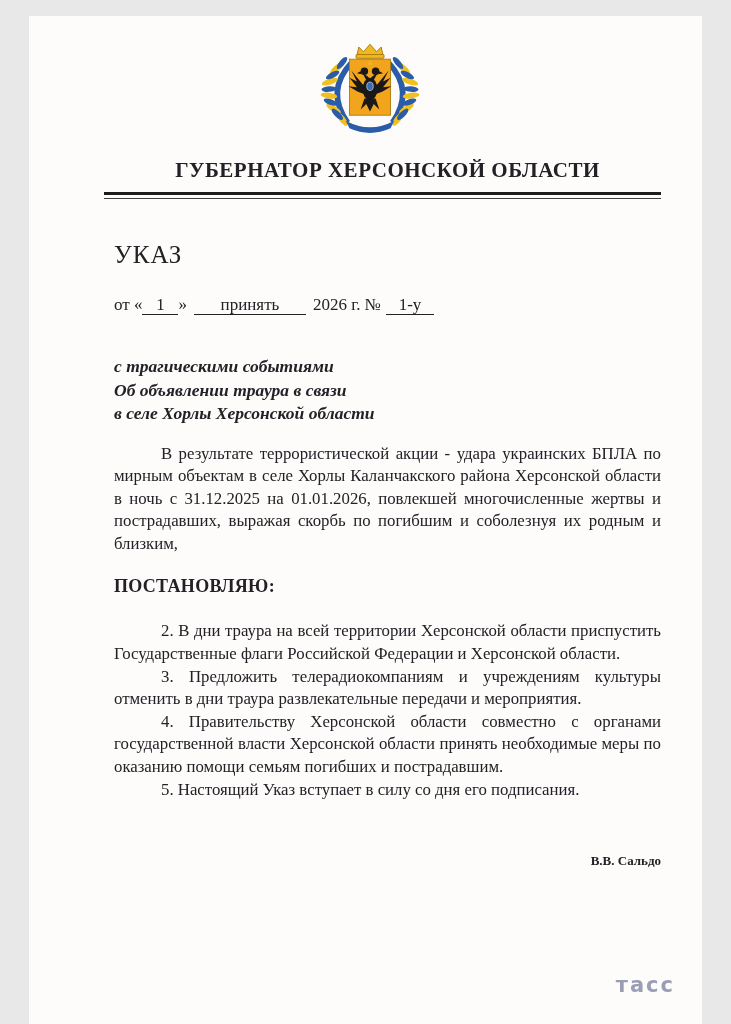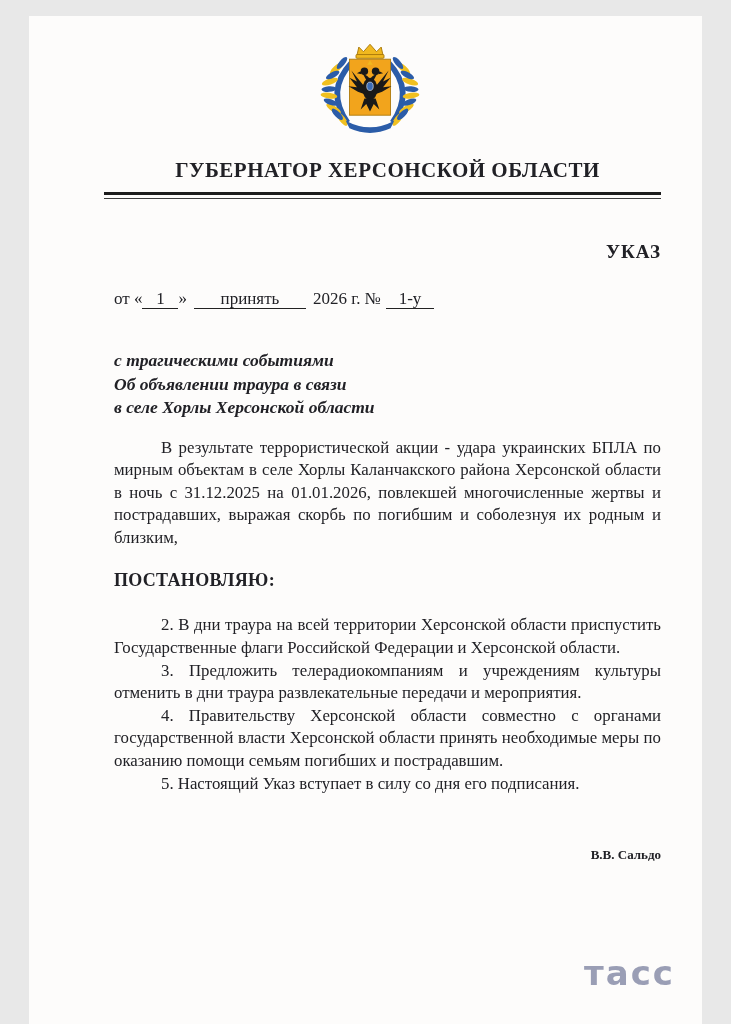--- a/index.html
+++ b/index.html
@@ -27,23 +27,23 @@
     white-space:nowrap;
   }
   .rule {
     margin-top:9px;
     margin-left:-10px;
     height:3px;
     border-top:3.5px solid #1c1c1c;
     border-bottom:1.8px solid #3c3c3c;
   }
   .doc-title {
-    text-align:right;
-    font-weight:bold;
-    font-size:19px;
+    text-align:left;
+    font-weight:normal;
+    font-size:25px;
     letter-spacing:1px;
     margin-top:42px;
   }
   .date-line { margin-top:26px; font-size:17px; }
   .u {
     display:inline-block;
     border-bottom:1.3px solid #222;
     text-align:center;
     line-height:1.05;
   }
@@ -80,24 +80,24 @@
     line-height:22.6px;
   }
   .signature {
     margin-top:52px;
     text-align:right;
     font-weight:bold;
     font-size:13px;
   }
   .watermark {
     position:absolute;
-    right:27px; bottom:50px;
+    right:27px; bottom:44px;
     font-family:"DejaVu Sans","Liberation Sans",sans-serif;
     font-weight:bold;
-    font-size:34px;
+    font-size:21px;
     color:#9a9eb5;
     letter-spacing:2px;
     line-height:1;
   }
 </style>
 </head>
 <body>
 
 <div class="page">
   <div class="content">

